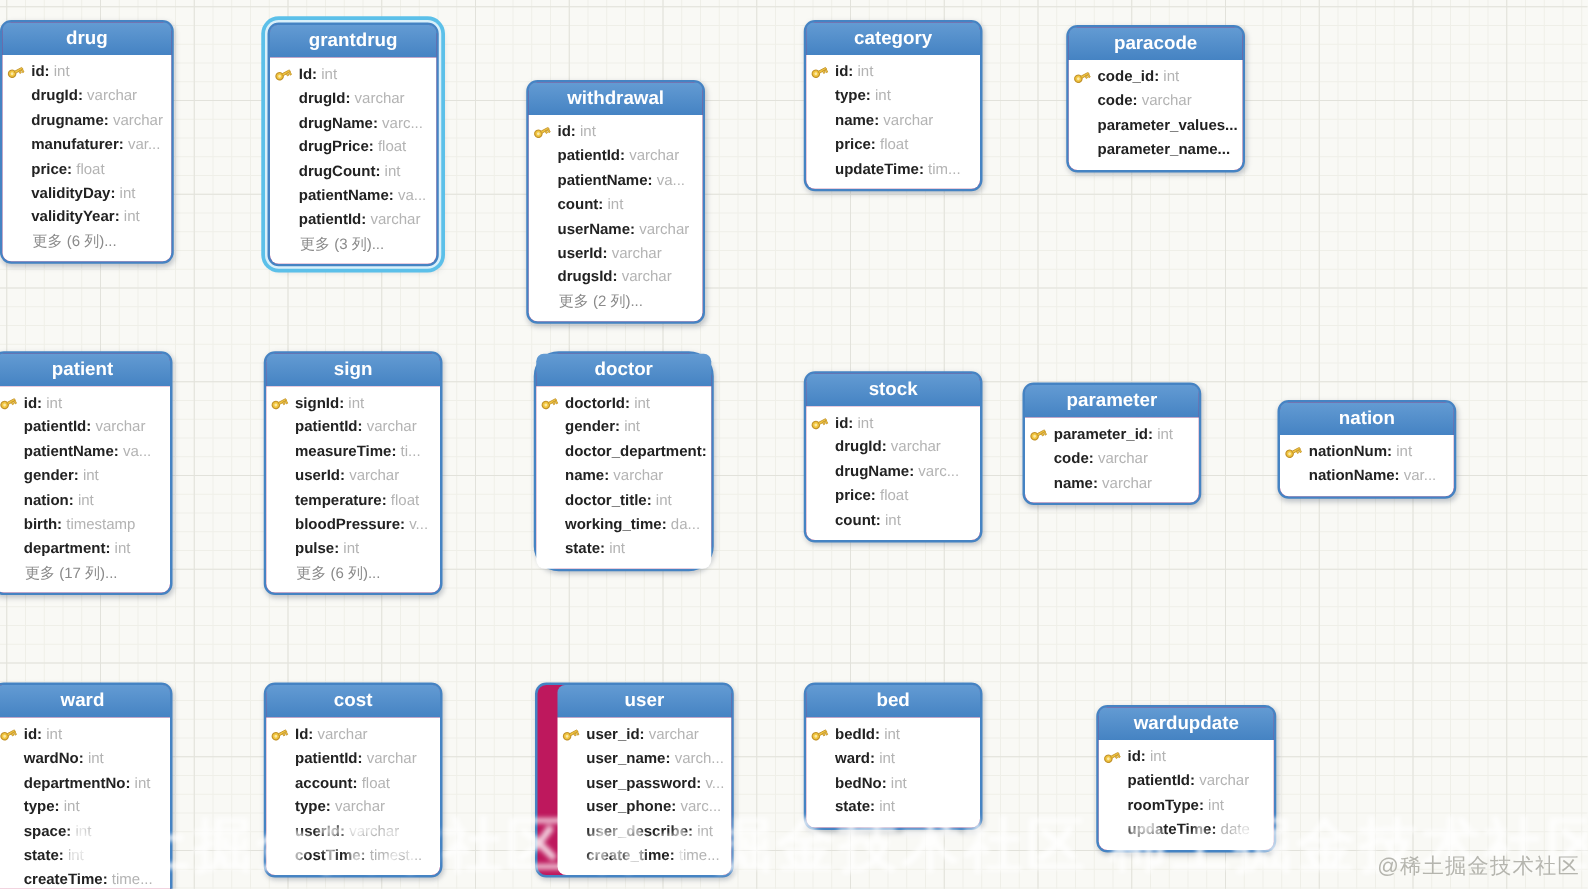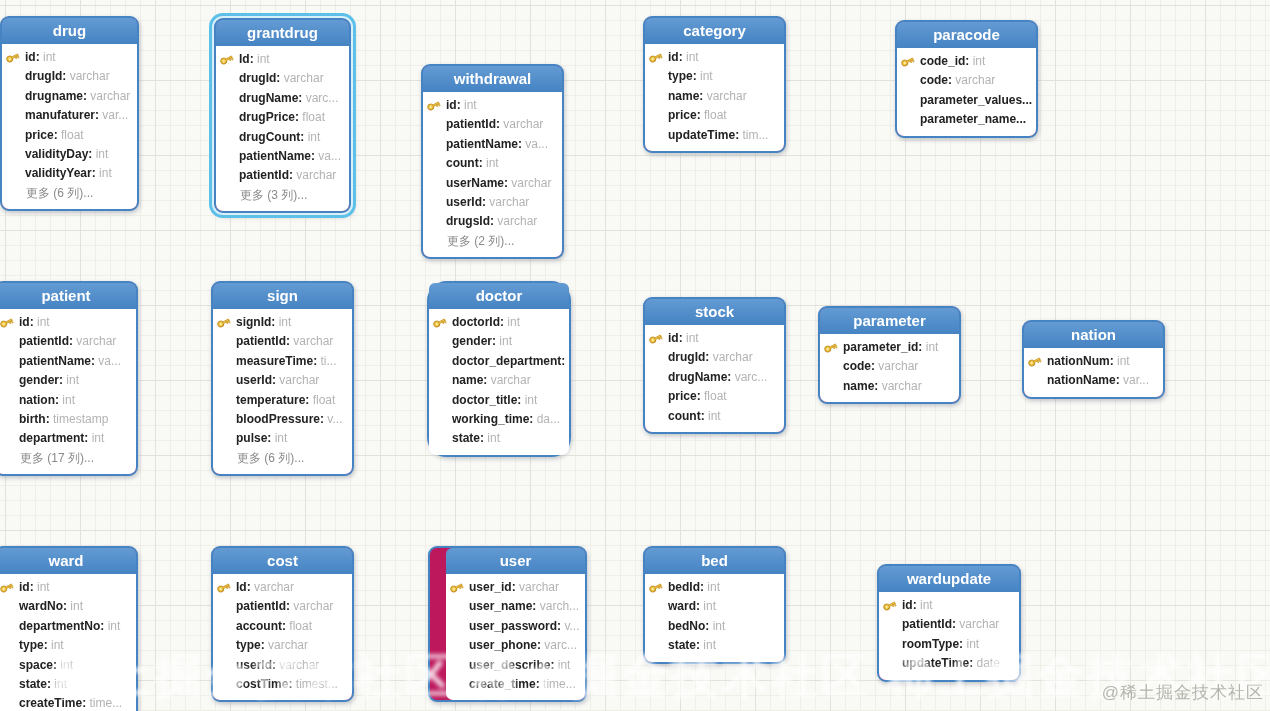--- a/index.html
+++ b/index.html
@@ -135,21 +135,21 @@
               <rect x="10.6" y="8.6" width="1.4" height="2.3" fill="#f2c63f" stroke="#c2922a" stroke-width="0.6"></rect>
               <rect x="13" y="8.6" width="1.3" height="2.8" fill="#f2c63f" stroke="#c2922a" stroke-width="0.6"></rect>
             </g>
           </svg><span class="fname">id:</span><span class="ftype"> int</span></div>
         <div class="row"><span class="fname">type:</span><span class="ftype"> int</span></div>
         <div class="row"><span class="fname">name:</span><span class="ftype"> varchar</span></div>
         <div class="row"><span class="fname">price:</span><span class="ftype"> float</span></div>
         <div class="row"><span class="fname">updateTime:</span><span class="ftype"> tim...</span></div>
       </div>
     </div>
-    <div class="tbl" style="left: 853px; top: 20px; width: 139px; margin-left: 42px;">
+    <div class="tbl" style="left: 853px; top: 20px; width: 139px;">
       <div class="hdr">paracode</div>
       <div class="tbody">
         <div class="row"><svg class="keyicon" viewBox="0 0 16 16">
             <g transform="rotate(-28 8 8)">
               <circle cx="4.6" cy="8" r="3.1" fill="#f2c63f" stroke="#c2922a" stroke-width="1.1"></circle>
               <circle cx="4.6" cy="8" r="1.2" fill="#fbe9a8"></circle>
               <rect x="7.2" y="7.1" width="7.4" height="1.9" rx="0.6" fill="#f2c63f" stroke="#c2922a" stroke-width="0.7"></rect>
               <rect x="10.6" y="8.6" width="1.4" height="2.3" fill="#f2c63f" stroke="#c2922a" stroke-width="0.6"></rect>
               <rect x="13" y="8.6" width="1.3" height="2.8" fill="#f2c63f" stroke="#c2922a" stroke-width="0.6"></rect>
             </g>

